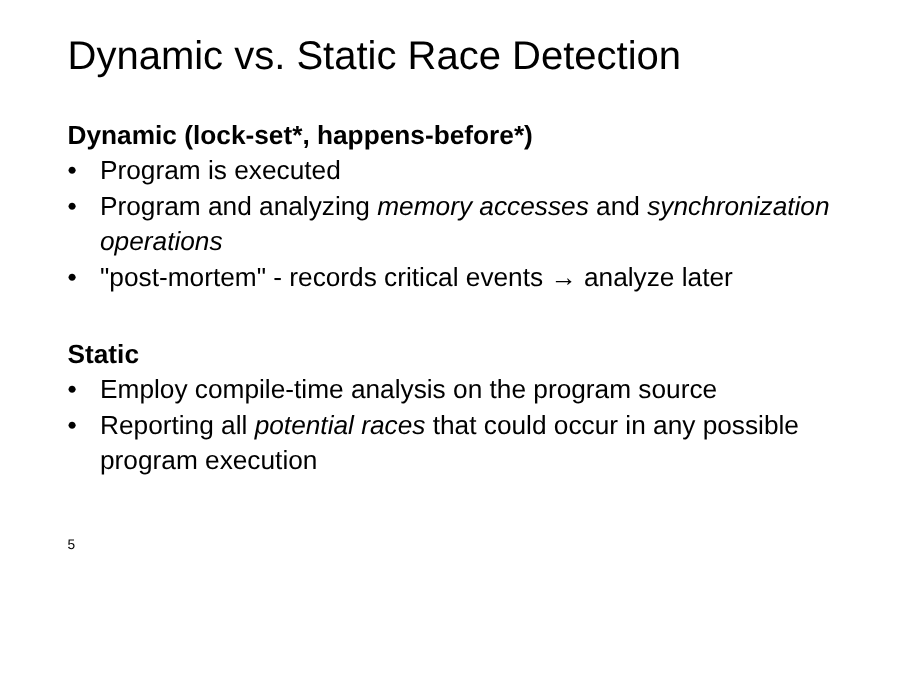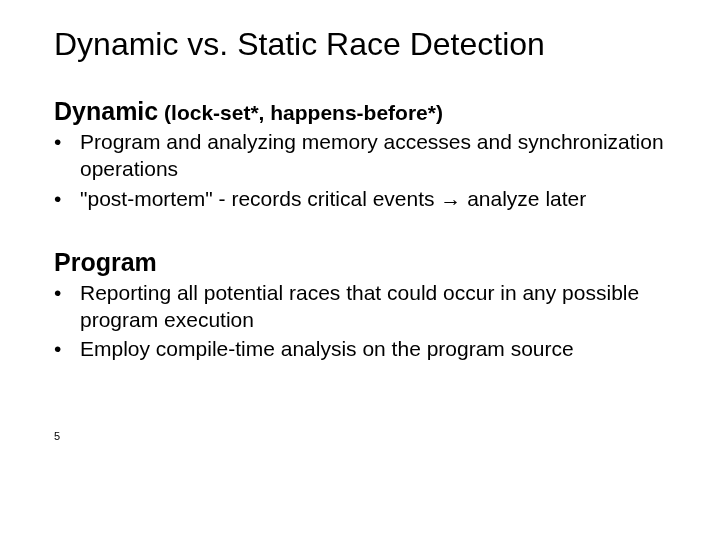--- a/index.html
+++ b/index.html
@@ -17,21 +17,21 @@
     height: 480px;
     padding: 26px 40px 30px 54px;
     position: relative;
   }
   .title {
     font-size: 32px;
     font-weight: 400;
     margin: 0 0 34px 0;
   }
   .section-head {
-    font-size: 25px;
+    font-size: 21px;
     font-weight: 700;
     display: inline;
   }
   .section-sub {
     font-size: 21px;
     font-weight: 700;
   }
   ul.bullets {
     list-style: none;
     margin: 2px 0 0 0;
@@ -44,50 +44,51 @@
     text-indent: -26px;
     margin: 2px 0;
   }
   ul.bullets li::before {
     content: "\2022";
     display: inline-block;
     width: 26px;
     text-indent: 0;
     font-size: 21px;
   }
-  .em { }
+  .em { font-style: italic; }
   .gap { height: 34px; }
   .pagenum {
     position: absolute;
     left: 54px;
     bottom: 38px;
     font-size: 11px;
     color: #000;
   }
 </style>
 </head>
 <body>
 
 <div class="slide">
 
   <h1 class="title">Dynamic vs. Static Race Detection</h1>
 
   <div>
     <span class="section-head">Dynamic</span><span class="section-sub">   (lock-set*, happens-before*)</span>
     <ul class="bullets">
+      <li>Program is executed</li>
       <li><span>Program and analyzing  </span><span class="em">memory accesses</span><span> and </span><span class="em">synchronization operations</span></li>
       <li>"post-mortem" - records critical events → analyze later</li>
     </ul>
   </div>
 
   <div class="gap"></div>
 
   <div>
-    <span class="section-head">Program</span>
+    <span class="section-head">Static</span>
     <ul class="bullets">
+      <li>Employ compile-time analysis on the program source</li>
       <li><span>Reporting all </span><span class="em">potential races</span><span> that could occur in any possible program execution</span></li>
-      <li>Employ compile-time analysis on the program source</li>
     </ul>
   </div>
 
   <div class="pagenum">5</div>
 
 </div>
 
 </body></html>

